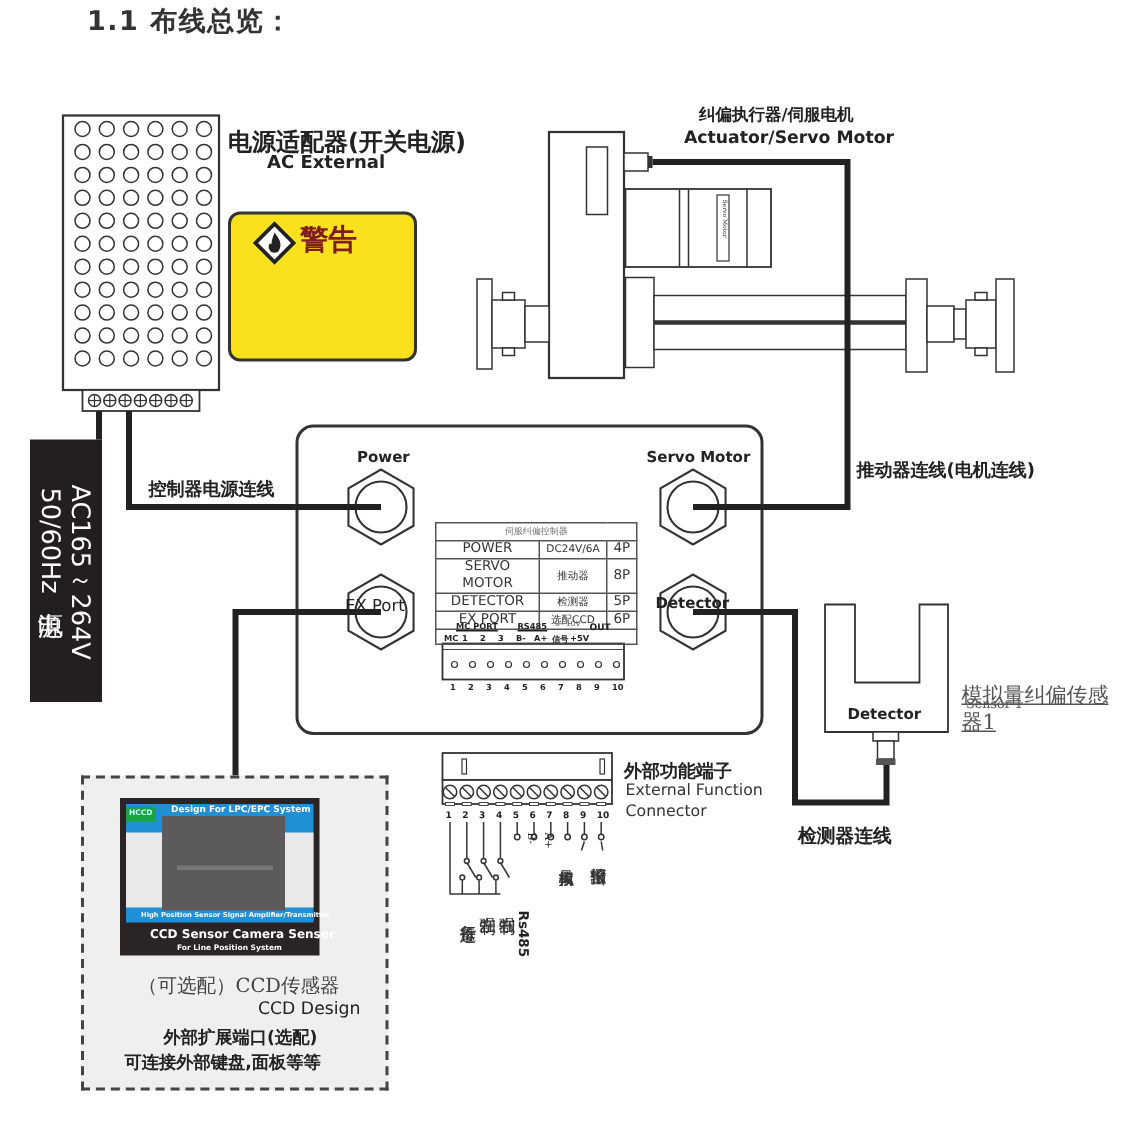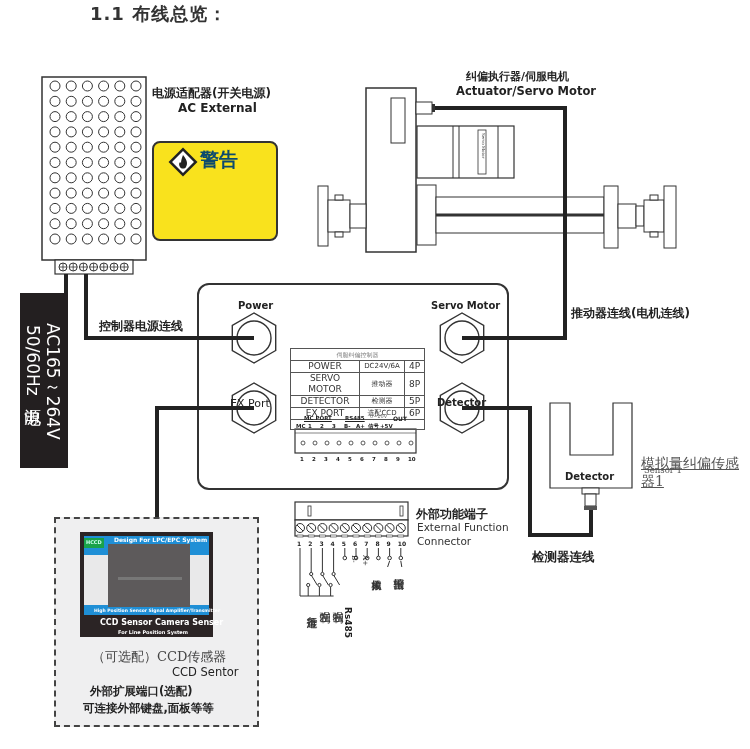--- a/index.html
+++ b/index.html
@@ -1,22 +1,22 @@
 <!DOCTYPE html>
 <html><head>
 <meta charset="utf-8">
 <style>
   html, body { margin:0; padding:0; background:#ffffff; }
   body { width:750px; height:749px; position:relative; overflow:hidden; font-family:"DejaVu Sans", sans-serif; color:#222; }
   .abs { position:absolute; }
-  .title { left:58px; top:2px; font-size:18px; font-weight:bold; color:#333; letter-spacing:1px;margin-left:32px; }
+  .title { left:58px; top:2px; font-size:18px; font-weight:bold; color:#333; letter-spacing:1px; }
   .lbl-b { font-weight:bold; color:#222; }
   svg { position:absolute; left:0; top:0; }
   .warn { left:152px; top:141px; width:126px; height:100px; background:#f9e21d; border:2px solid #333; border-radius:8px; box-sizing:border-box; }
-  .warn-title { position:absolute; left:46px; top:4px; font-size:19px; font-weight:bold; color:#0c4a6e; }
+  .warn-title { position:absolute; left:46px; top:4px; font-size:19px; font-weight:bold; color:#7f1d1d; }
   .warn-body { position:absolute; left:6px; top:30px; width:116px; font-size:9.2px; line-height:13px; font-weight:bold; color:#333; }
   .acbox { left:20px; top:293px; width:48px; height:175px; background:#231f20; }
   .acbox .t1, .acbox .t2 { position:absolute; color:#fff; font-size:17px; writing-mode:vertical-rl; white-space:nowrap; }
   .acbox .t1 { left:22px; top:30px; }
   .acbox .t2 { left:2px; top:32px; }
   .ctrl { left:197px; top:283px; width:312px; height:207px; border:2px solid #333; border-radius:12px; box-sizing:border-box; background:#fff; }
   .port-lbl { font-size:10px; font-weight:bold; }
   .spec { left:290px; top:348px; width:135px; }
   .spec table { border-collapse:collapse; width:135px; font-size:9px; }
   .spec td { border:1px solid #555; padding:0 2px; text-align:center; height:11px; line-height:11px; color:#333; }
@@ -242,21 +242,21 @@
         <circle cx="378.4" cy="558" r="1.8" fill="#fff" stroke="#333"></circle>
         <line x1="389.6" y1="548" x2="389.6" y2="556" stroke="#333" stroke-width="1"></line>
         <circle cx="389.6" cy="558" r="1.8" fill="#fff" stroke="#333"></circle>
         <line x1="400.8" y1="548" x2="400.8" y2="556" stroke="#333" stroke-width="1"></line>
         <circle cx="400.8" cy="558" r="1.8" fill="#fff" stroke="#333"></circle>
         <path d="M389.6 561 L387.6 567 M400.8 561 L401.8 567" stroke="#333" stroke-width="1" fill="none"></path>
       </g>
   </g>
 </svg>
 
-<div class="abs lbl-b" style="left:152px;top:85px;font-size:12px;">电源适配器(开关电源)</div>
+<div class="abs lbl-b" style="left:152px;top:85px;font-size:16px;">电源适配器(开关电源)</div>
 <div class="abs lbl-b" style="left:178px;top:101px;font-size:12px;">AC External</div>
 
 <div class="abs warn">
   <svg width="30" height="30" style="left:14px;top:4px;">
     <rect x="6" y="6" width="18" height="18" transform="rotate(45 15 15)" fill="#fff" stroke="#222" stroke-width="2.5"></rect>
     <path d="M15 8 C19 13 20 16 18 20 C17 22 13 22 12 20 C10 17 12 14 13 16 C13 13 14 11 15 8 Z" fill="#222"></path>
   </svg>
   <div class="warn-title">警告</div>
 </div>
 
@@ -420,15 +420,15 @@
   <div style="position:absolute;left:38px;top:45px;width:64px;height:3px;background:#777;"></div>
   <div style="position:absolute;left:4px;top:6px;width:20px;height:10px;background:#19a24a;"></div>
   <div class="small" style="position:absolute;left:6px;top:7px;font-size:5px;color:#cfe;">HCCD</div>
   <div class="small" style="position:absolute;left:34px;top:4px;">Design For LPC/EPC System</div>
   <div style="position:absolute;left:4px;top:75px;width:125px;height:8px;background:#1f8fd6;"></div>
   <div class="small" style="position:absolute;left:14px;top:76px;font-size:4.5px;">High Position Sensor Signal Amplifier/Transmitter</div>
   <div class="small" style="position:absolute;left:20px;top:86px;font-size:8px;">CCD Sensor Camera Senser</div>
   <div class="small" style="position:absolute;left:38px;top:97px;font-size:5px;">For Line Position System</div>
 </div>
 <div class="abs serif" style="left:92px;top:648px;font-size:13px;color:#444;text-align:right;">（可选配）CCD传感器</div>
-<div class="abs" style="left:172px;top:665px;font-size:11.5px;color:#222;">CCD Sentor</div>
-<div class="abs lbl-b" style="left:90px;top:684px;font-size:11.5px;">外部扩展端口(选配)</div>
+<div class="abs" style="left:172px;top:665px;font-size:11.5px;color:#222;">CCD Design</div>
+<div class="abs lbl-b" style="left:109px;top:684px;font-size:11.5px;">外部扩展端口(选配)</div>
 <div class="abs lbl-b" style="left:83px;top:701px;font-size:11.5px;">可连接外部键盘,面板等等</div>
 
 </body></html>

